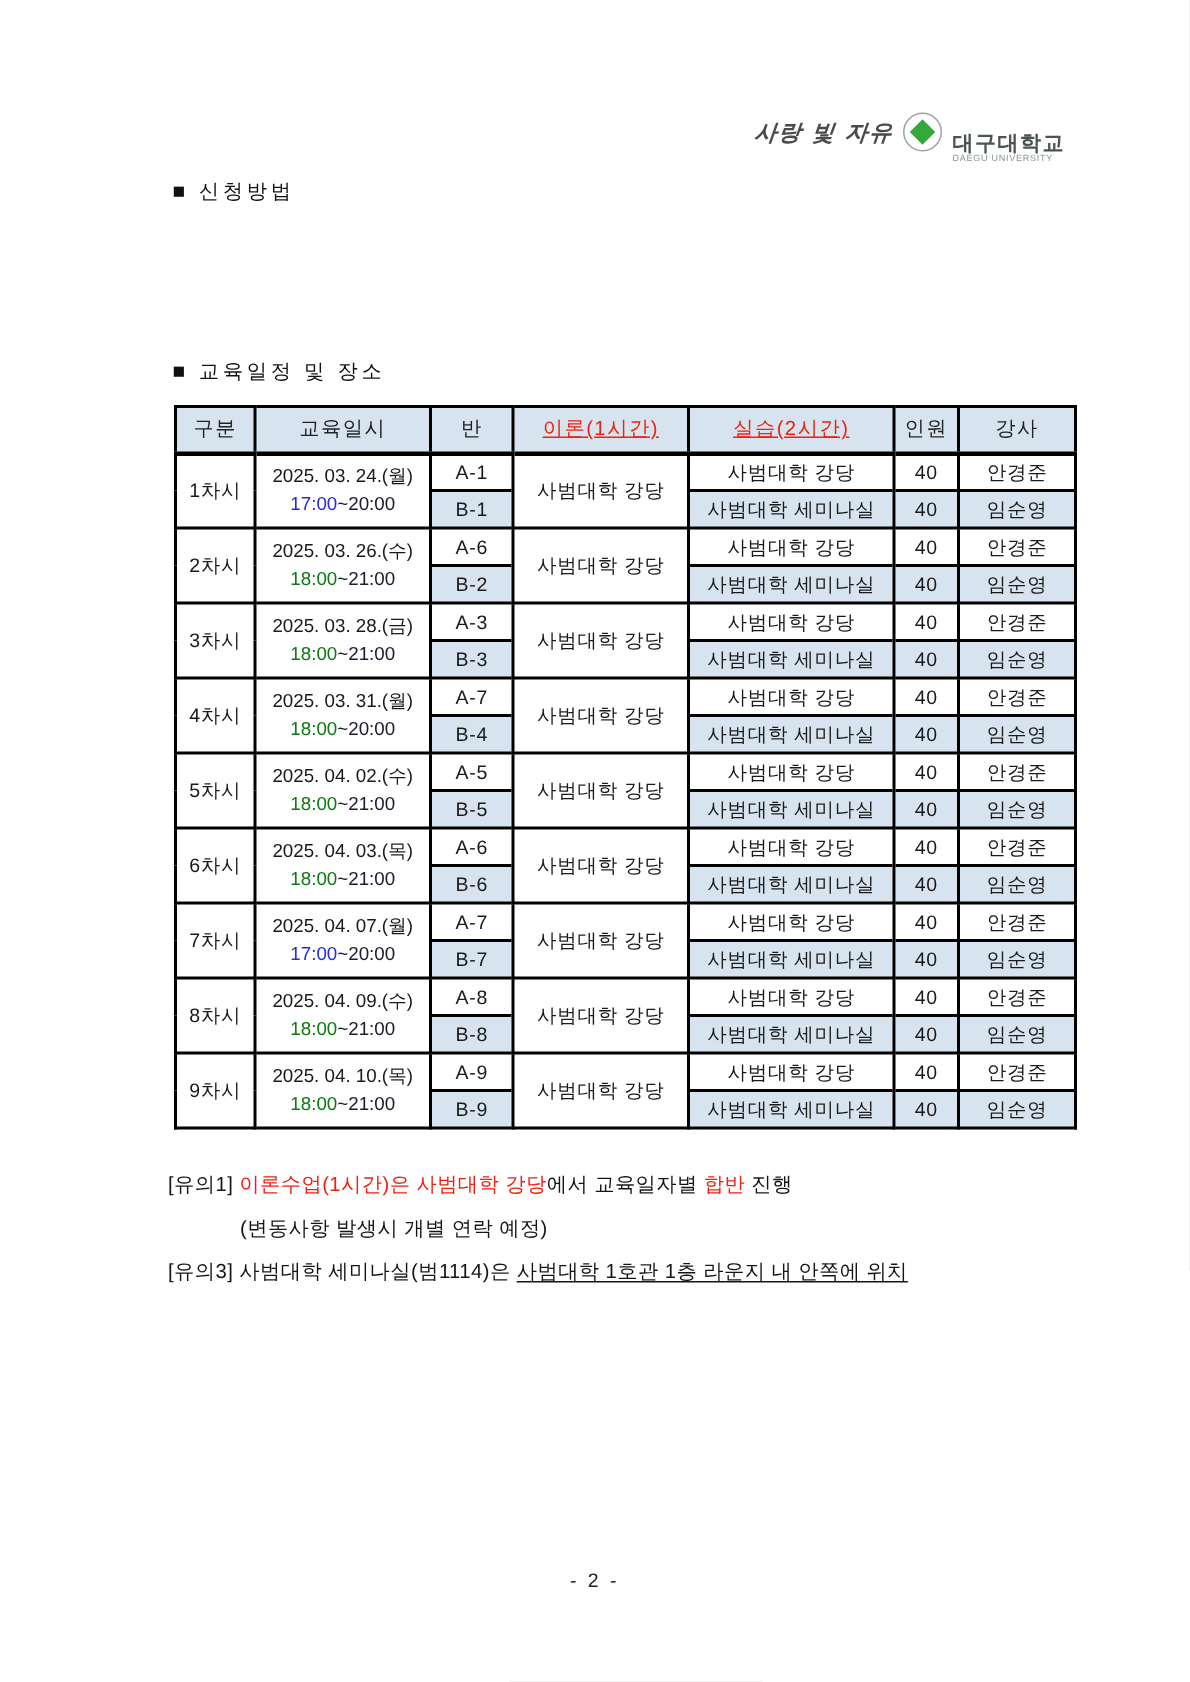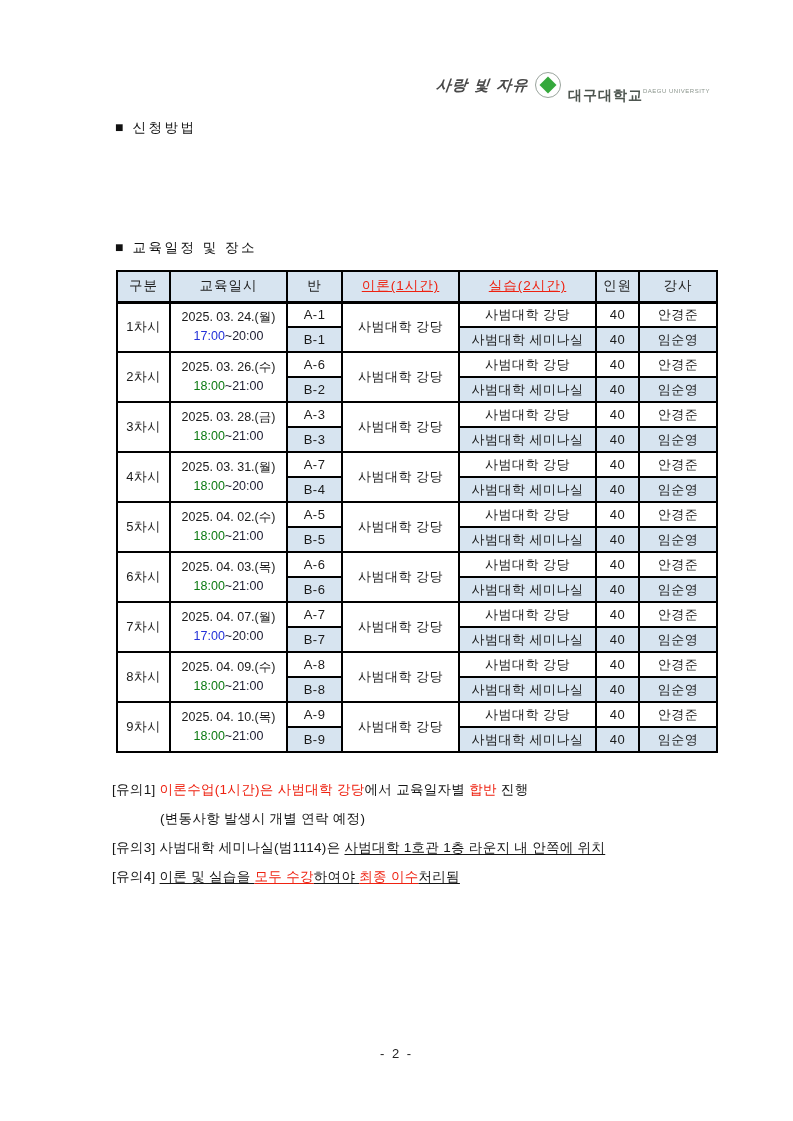--- a/index.html
+++ b/index.html
@@ -13,21 +13,21 @@
   .logo { position:absolute; top:68px; right:83px; display:flex; align-items:center; gap:7px; }
   .slogan {
     font-family:"DejaVu Serif", serif; font-style:italic; font-weight:bold;
     font-size:15px; color:#4a4a4a; letter-spacing:1px; transform:skewX(-6deg);
   }
   .emblem {
     width:26px; height:26px; border-radius:50%; border:1.5px solid #9aa49d;
     display:inline-flex; align-items:center; justify-content:center; background:#fff;
   }
   .emblem-core { width:12px; height:12px; transform:rotate(45deg); display:inline-block; }
-  .uni-names { display:flex; flex-direction:row; line-height:1.05;margin-top:20px; }
+  .uni-names { display:flex; flex-direction:column; line-height:1.05;margin-top:20px; }
   .uni-ko { font-size:14px; font-weight:bold; color:#4d554f; letter-spacing:1px; }
   .uni-en { font-size:6px; color:#8a948c; letter-spacing:0.5px; }
   
   .sec-heading { position:absolute; left:115px; font-size:13.5px; letter-spacing:2.5px; color:#111; }
   .sec-heading .bullet { margin-right:9px; font-size:14px; letter-spacing:0; }
   #sec1 { top:119px; }
   #sec2 { top:239px; }
   
   .method-box {
     position:absolute; left:110px; top:153px; width:580px; height:62px;
@@ -276,18 +276,17 @@
           <td class="bcell">40</td>
           <td class="bcell">임순영</td>
         </tr>
       </tbody>
   </table>
 
   <div class="notes">
       <div class="note-line"><span class="seg-k">[유의1] </span><span class="seg-r">이론수업(1시간)은</span><span class="seg-k"> </span><span class="seg-r">사범대학 강당</span><span class="seg-k">에서 교육일자별 </span><span class="seg-r">합반</span><span class="seg-k"> 진행</span></div>
       <div class="note-line indent"><span class="seg-k">(변동사항 발생시 개별 연락 예정)</span></div>
       <div class="note-line"><span class="seg-k">[유의3] 사범대학 세미나실(범1114)은 </span><span class="seg-k u">사범대학 1호관 1층 라운지 내 안쪽에 위치</span></div>
-      <div class="note-line"><span class="seg-k">[유의4] </span><span class="seg-k u">이론 및 실습을 </span><span class="seg-r u">모두 수강</span><span class="seg-k u">하여야 </span><span class="seg-r u">최종 이수</span><span class="seg-k u">처리됨</span></div>
     </div>
 
   <div class="page-num">- 2 -</div>
 
 </div>
 
 </body></html>

